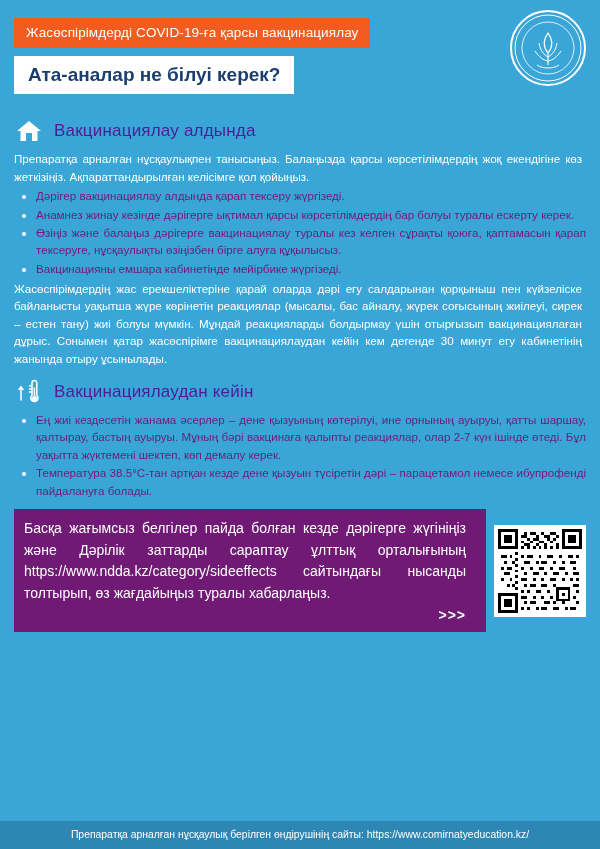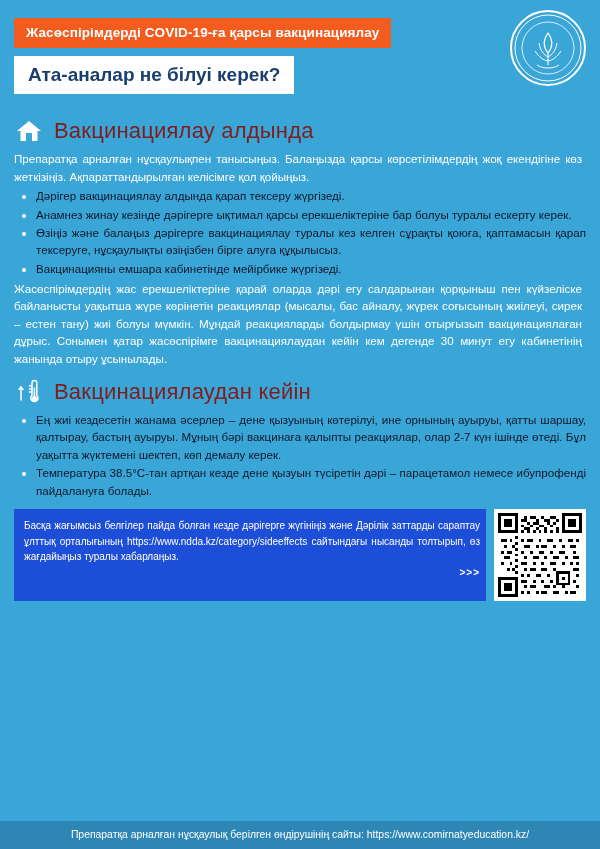--- a/index.html
+++ b/index.html
@@ -25,21 +25,21 @@
   .header {
     position: relative;
     padding: 18px 14px 6px 14px;
     min-height: 86px;
     box-sizing: border-box;
   }
   .title-orange {
     display: inline-block;
     background: #f25c1f;
     color: #ffffff;
-    font-weight: bold;
+    font-weight: normal;
     font-size: 13.5px;
     line-height: 1.15;
     padding: 7px 12px 7px 12px;
     letter-spacing: 0.1px;
   }
   .title-white {
     display: inline-block;
     background: #ffffff;
     color: #1a3e6e;
     font-weight: bold;
@@ -77,63 +77,63 @@
   }
   .section-head .sec-icon {
     width: 30px;
     height: 30px;
     flex: 0 0 30px;
     display: flex;
     align-items: center;
     justify-content: center;
   }
   .section-head .sec-title {
-    color: #7f1d1d;
-    font-size: 22px;
+    color: #4c1d95;
+    font-size: 17px;
     font-weight: normal;
     letter-spacing: 0.2px;
   }
   .para {
     color: #ffffff;
     font-size: 11.6px;
     line-height: 1.5;
     text-align: justify;
     margin: 3px 4px 0 0;
   }
   .para.italic {
     font-style: italic;
   }
   ul.bullets {
     margin: 2px 0 0 0;
     padding-left: 22px;
-    color: #0f172a;
+    color: #701a75;
   }
   ul.bullets li {
     font-size: 11.6px;
     line-height: 1.5;
     text-align: justify;
     margin-bottom: 1px;
   }
   ul.bullets li::marker { color: #ffffff; }
 
   
   .callout-row {
     display: flex;
     align-items: stretch;
     gap: 8px;
     margin-top: 10px;
   }
   .callout {
     flex: 1 1 auto;
-    background: #1d4ed8;
+    background: #701a75;
     color: #ffffff;
-    font-size: 10px;
+    font-size: 14px;
     line-height: 1.55;
     text-align: justify;
-    padding: 9px 6px 6px 10px;
+    padding: 9px 20px 6px 10px;
     box-sizing: border-box;
     position: relative;
   }
   .callout .arrows {
     display: block;
     text-align: right;
     font-weight: bold;
     letter-spacing: 1px;
   }
   .qr {
@@ -193,21 +193,21 @@
           <path d="M14 4 L26 14 L22.5 14 L22.5 24 L5.5 24 L5.5 14 L2 14 Z" fill="#ffffff"></path>
           <rect x="11" y="16" width="6" height="8" fill="#3aa6d8"></rect>
         </svg>
       </span>
       <span class="sec-title">Вакцинациялау алдында</span>
     </div>
     <p class="para">Препаратқа арналған нұсқаулықпен танысыңыз. Балаңызда қарсы көрсетілімдердің жоқ екендігіне көз жеткізіңіз. Ақпараттандырылған келісімге қол қойыңыз.</p>
 
     <ul class="bullets">
       <li>Дәрігер вакцинациялау алдында қарап тексеру жүргізеді.</li>
-      <li>Анамнез жинау кезінде дәрігерге ықтимал қарсы ерекшеліктеріне бар болуы туралы ескерту керек.</li>
+      <li>Анамнез жинау кезінде дәрігерге ықтимал қарсы көрсетілімдердің бар болуы туралы ескерту керек.</li>
       <li>Өзіңіз және балаңыз дәрігерге вакцинациялау туралы кез келген сұрақты қоюға, қаптамасын қарап тексеруге, нұсқаулықты өзіңізбен бірге алуға құқылысыз.</li>
       <li>Вакцинацияны емшара кабинетінде мейірбике жүргізеді.</li>
     </ul>
     <p class="para">Жасөспірімдердің жас ерекшеліктеріне қарай оларда дәрі егу салдарынан қорқыныш пен күйзеліске байланысты уақытша жүре көрінетін реакциялар (мысалы, бас айналу, жүрек соғысының жиілеуі, сирек – естен тану) жиі болуы мүмкін. Мұндай реакцияларды болдырмау үшін отырғызып вакцинациялаған дұрыс. Сонымен қатар жасөспірімге вакцинациялаудан кейін кем дегенде 30 минут егу кабинетінің жанында отыру ұсынылады.</p>
 
     <div class="section-head">
       <span class="sec-icon">
         <svg width="28" height="28" viewBox="0 0 28 28" aria-hidden="true">
           <g stroke="#ffffff" stroke-width="1.5" fill="none" stroke-linecap="round">
             <path d="M17 5 a2.4 2.4 0 0 1 4.8 0 v12.2 a3.6 3.6 0 1 1 -4.8 0 Z"></path>

